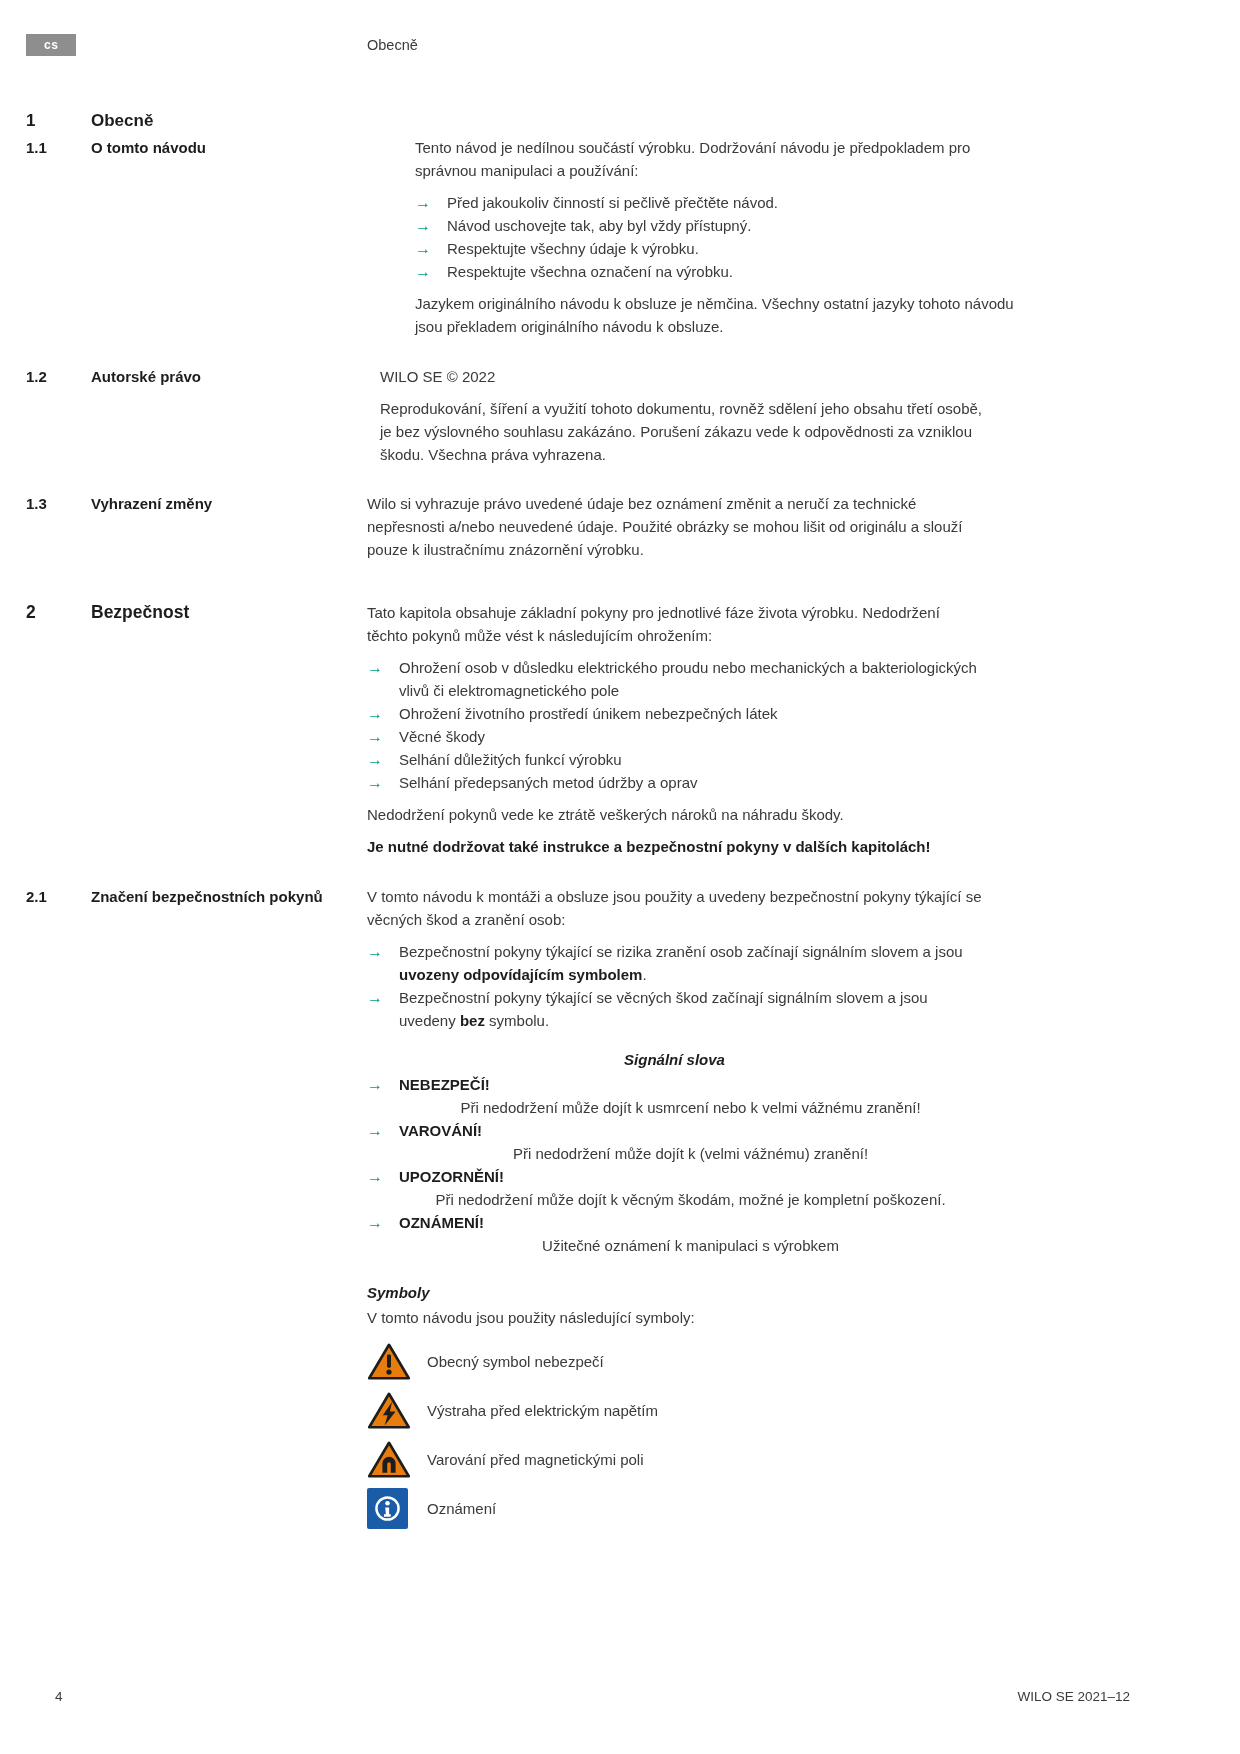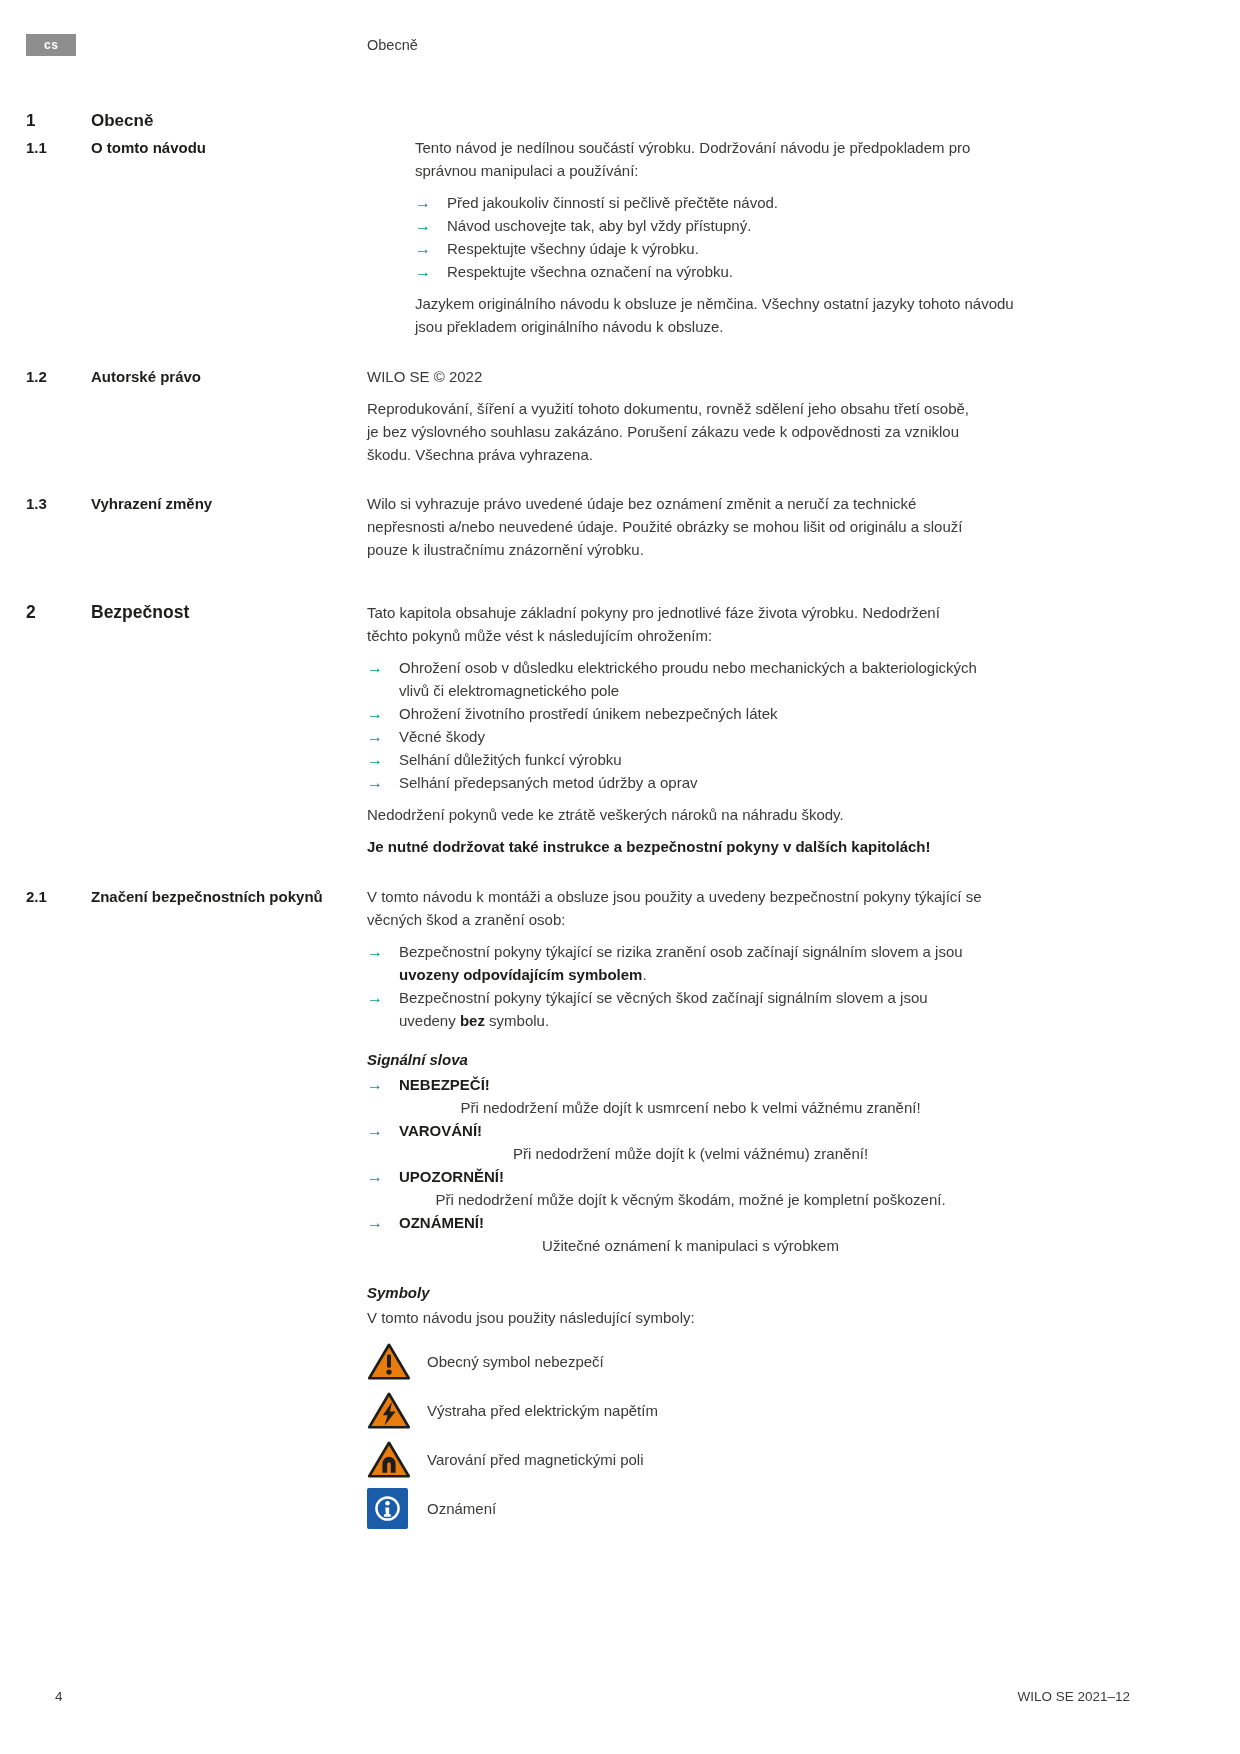--- a/index.html
+++ b/index.html
@@ -56,25 +56,25 @@
 
   
   .symbols { margin-top: 12px; text-align: center; }
   .symbol-row { display: flex; align-items: center; margin-bottom: 9px; min-height: 40px; }
   .symbol-icon { flex: 0 0 46px; display: flex; align-items: center; }
   .symbol-label { padding-left: 14px; }
 
   
   #sec-1 { margin-top: 52px; }
   #sec-1-1 { margin-top: 4px; gap: 48px; }
-  #sec-1-2 { margin-top: 27px; }
+  #sec-1-2 { margin-top: 27px; gap: 13px; }
   #sec-1-3 { margin-top: 26px; }
   #sec-2 { margin-top: 40px; }
   #sec-2-1 { margin-top: 27px; }
-  .mt-signal { margin-top: 16px; }
+  .mt-signal { margin-top: 16px; text-align: center; }
   .mt-symbols { margin-top: 24px; }
 
   
   .page-footer {
     position: absolute; left: 55px; right: 110px; bottom: 46px;
     display: flex; justify-content: space-between;
     font-size: 13.5px; color: #3a3a39;
   }
 </style>
 </head>

